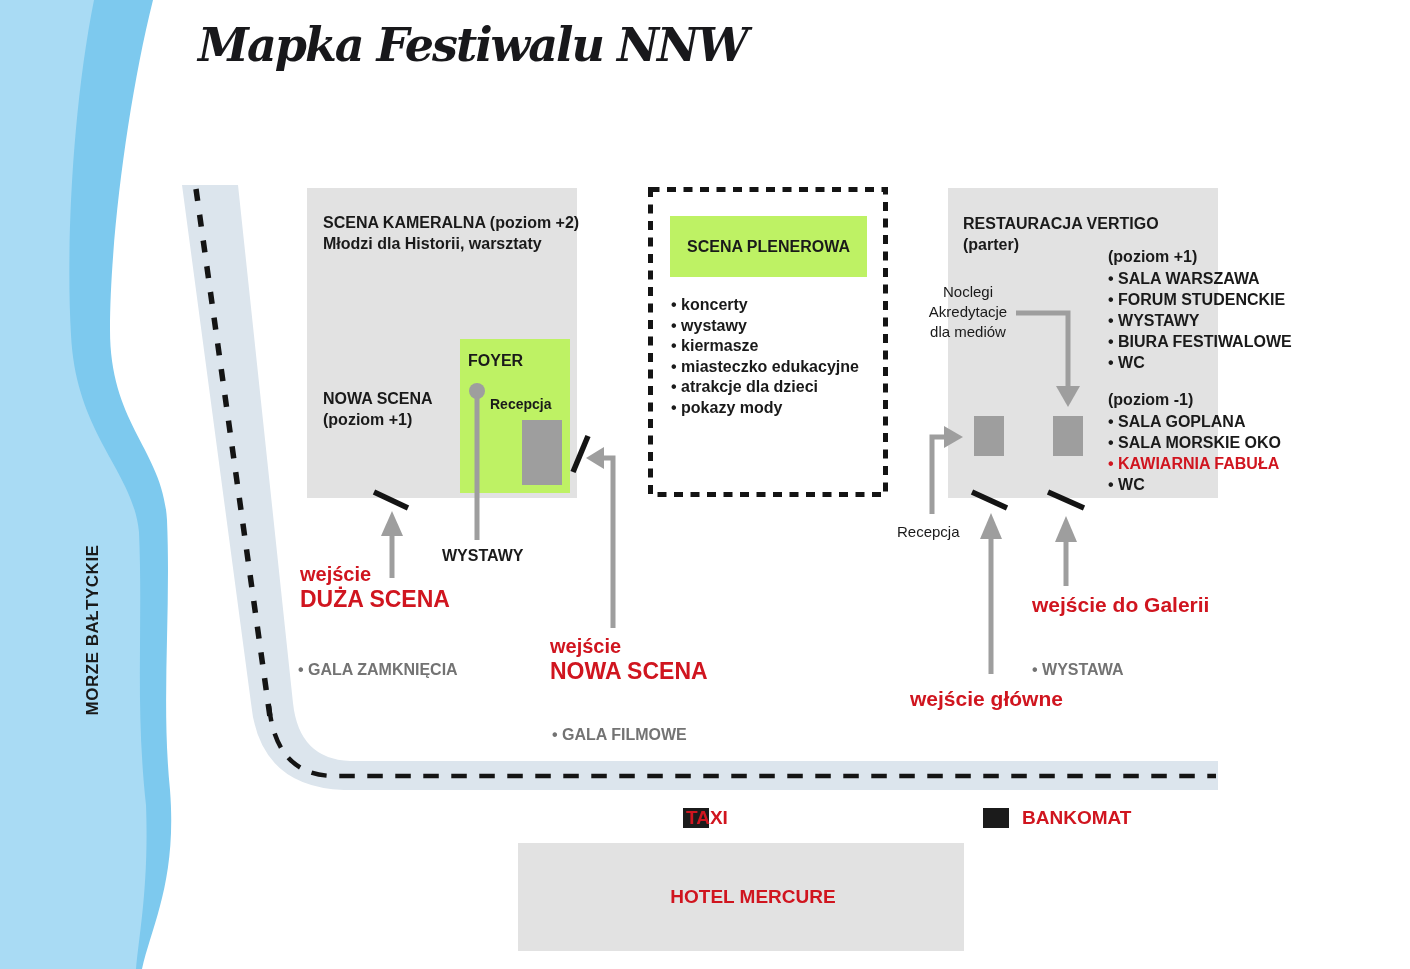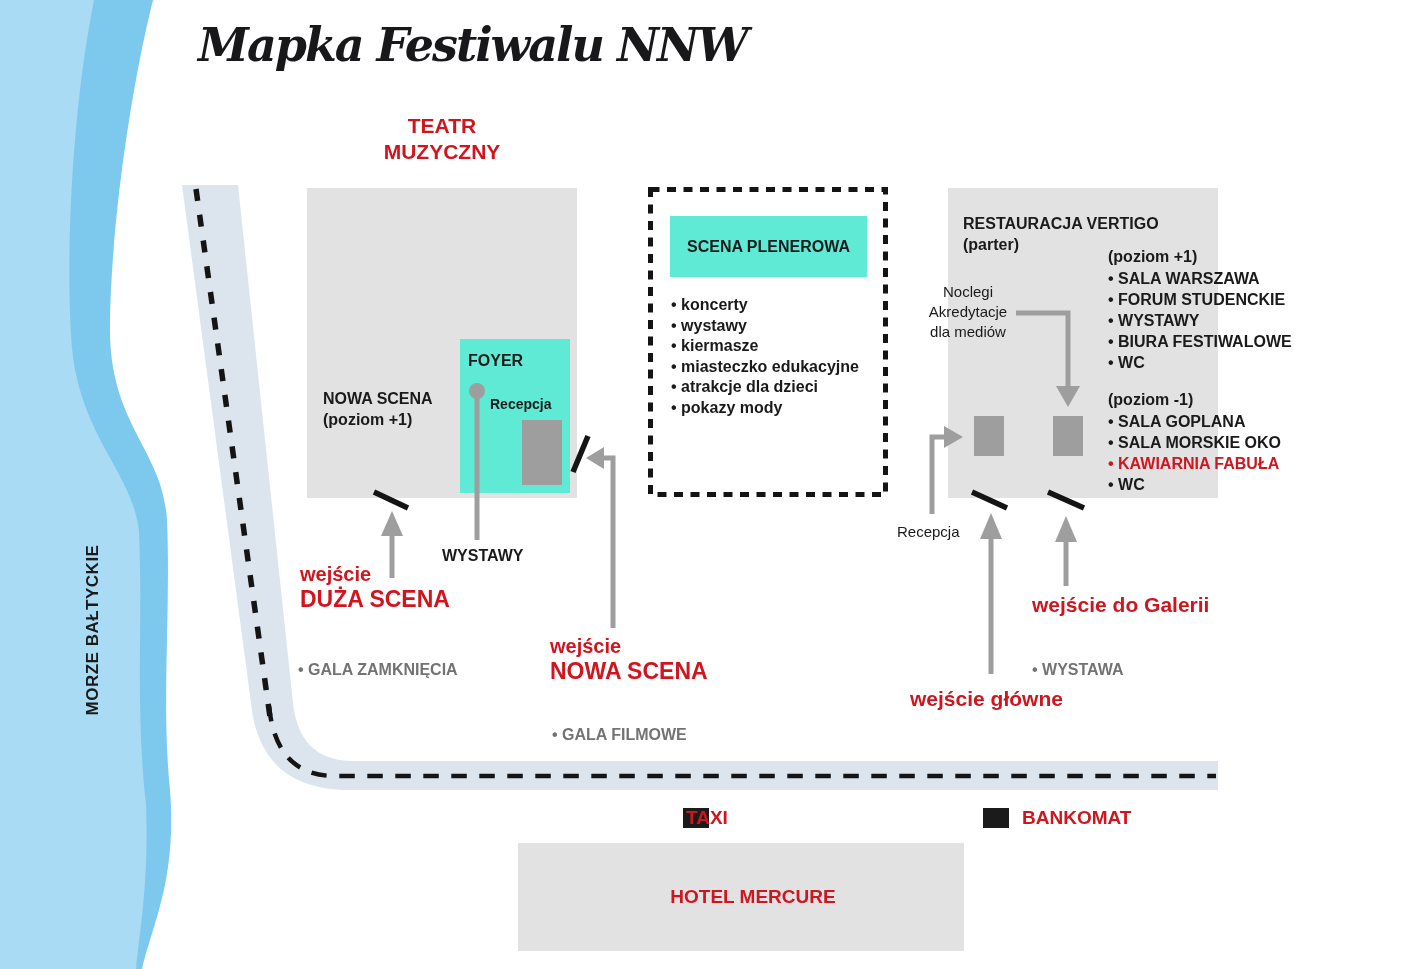--- a/index.html
+++ b/index.html
@@ -3,21 +3,21 @@
 <meta charset="utf-8">
 <style>
   html,body{margin:0;padding:0;background:#fff;}
   #canvas{position:relative;width:1410px;height:969px;overflow:hidden;background:#ffffff;
           font-family:"Liberation Sans",sans-serif;color:#1a1a1a;}
   svg.layer{position:absolute;left:0;top:0;pointer-events:none;}
   #bg-svg{z-index:0;}
   #fg-svg{z-index:5;}
   .abs{position:absolute;}
   .box{position:absolute;background:#e2e2e2;z-index:1;}
-  .ybox{position:absolute;background:#5eead4;z-index:2;}
+  .ybox{position:absolute;background:#bef264;z-index:2;}
   .txt{position:absolute;z-index:4;white-space:nowrap;}
   .page-title{font-family:"DejaVu Serif",serif;font-style:italic;font-weight:700;
               font-size:46px;letter-spacing:-2px;color:#18181b;line-height:1;}
   .h-red{font-size:21px;font-weight:700;color:#d0151f;line-height:26px;text-align:center;}
   .b16{font-size:16px;font-weight:700;line-height:21px;color:#1a1a1a;}
   .r15{font-size:15px;font-weight:400;line-height:20px;color:#1a1a1a;}
   .blist div{font-size:16px;font-weight:700;line-height:20.5px;color:#1a1a1a;}
   .blist div::before{content:"• ";}
   .glist div{font-size:16px;font-weight:700;line-height:21px;color:#1a1a1a;}
   .glist div.bullet::before{content:"• ";}
@@ -100,25 +100,25 @@
       <polygon points="1066,516 1055,542 1077,542" stroke="none"></polygon>
     </g>
   </svg>
 
   <div class="txt page-title" style="left:198px;top:22px;">Mapka Festiwalu NNW</div>
 
   <div class="txt" style="left:93px;top:630px;z-index:4;">
     <span class="sea-label abs">MORZE BAŁTYCKIE</span>
   </div>
 
-  <div class="txt h-red" style="left:307px;top:113px;width:270px;">
-    <div>TEATR</div>
-    <div>MUZYCZNY</div>
+
+  <div class="txt b16" style="left:323px;top:212px;">
+    <div>SCENA KAMERALNA (poziom +2)</div>
+    <div>Młodzi dla Historii, warsztaty</div>
   </div>
-
   <div class="txt b16" style="left:323px;top:388px;">
     <div>NOWA SCENA</div>
     <div>(poziom +1)</div>
   </div>
   <div class="txt b16" style="left:468px;top:350px;">FOYER</div>
   <div class="txt" style="left:490px;top:396px;font-size:14px;font-weight:700;">Recepcja</div>
   <div class="txt b16" style="left:442px;top:545px;">WYSTAWY</div>
 
   <div class="txt blist" style="left:671px;top:295px;">
     <div>koncerty</div>

